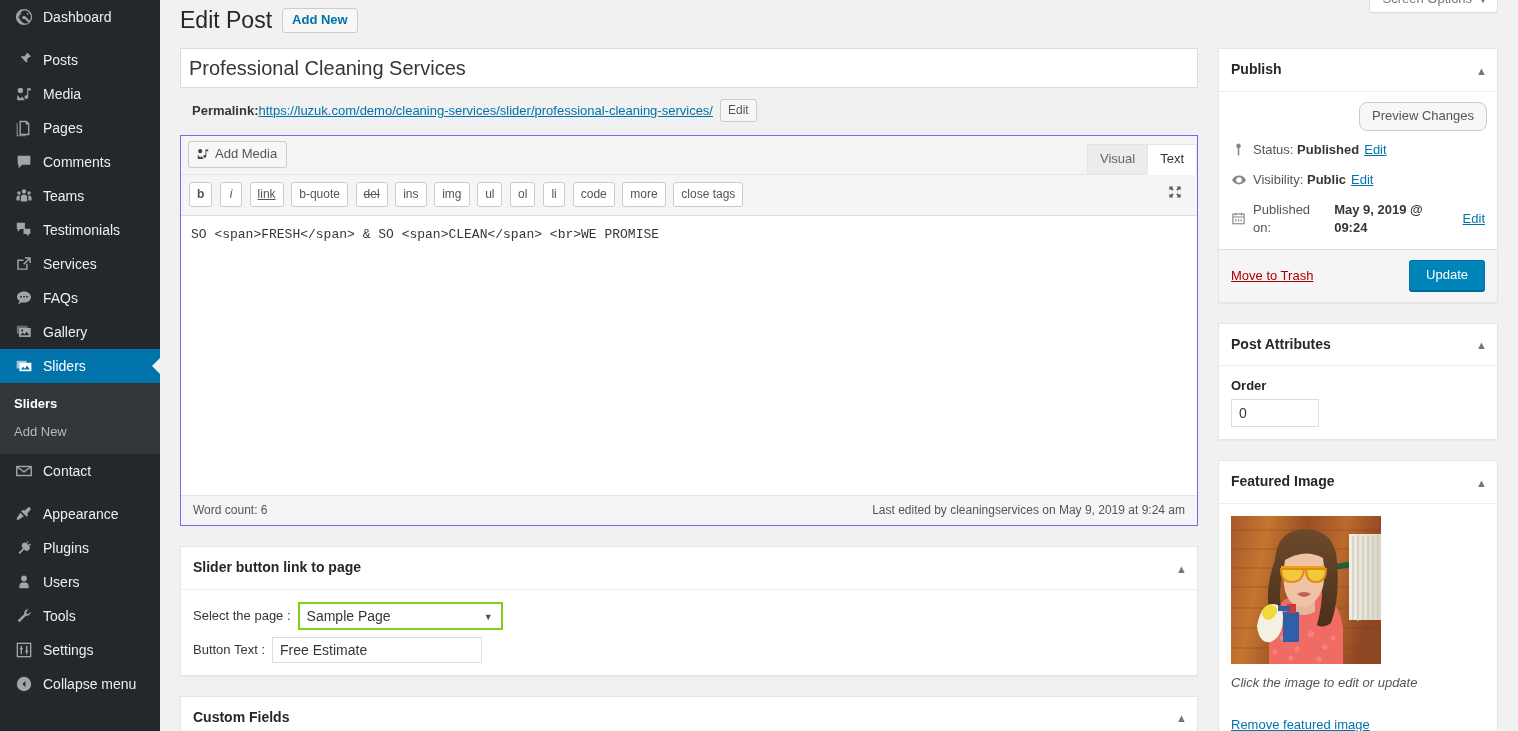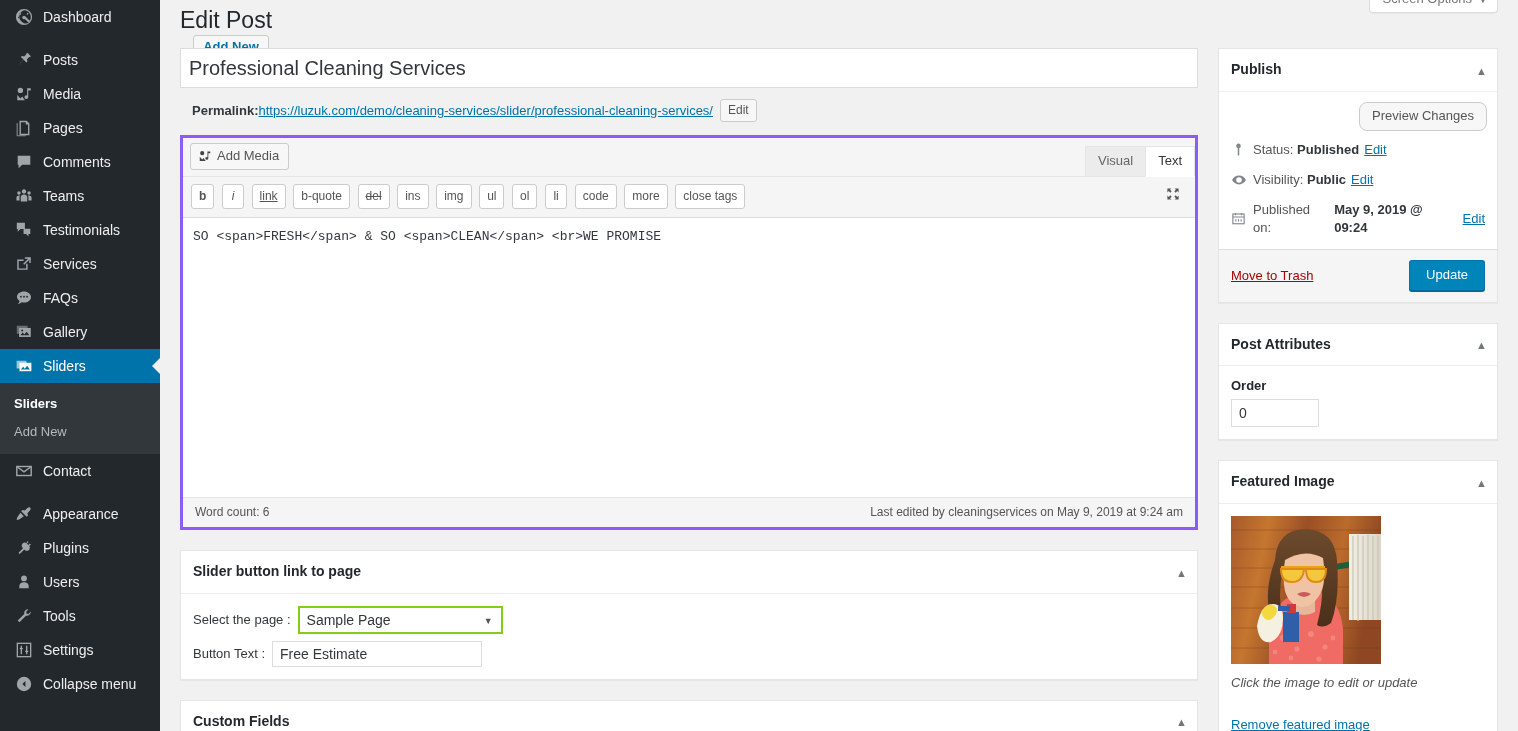--- a/index.html
+++ b/index.html
@@ -90,21 +90,21 @@
     font-size: 13px;
     color: #72777c;
     cursor: pointer;
     box-shadow: 0 1px 1px rgba(0,0,0,.04);
   }
   #screen-options .so-arrow { font-size: 10px; margin-left: 6px; }
 
   
   .page-head {
     position: absolute; left: 20px; top: 6px;
-    display: flex; align-items: center; flex-direction: column;
+    display: flex; align-items: center;
   }
   .page-title {
     font-size: 23px;
     font-weight: 400;
     color: #23282d;
     margin: 0 10px 0 0;
     line-height: 29px;
   }
   .add-new-btn {
     display: inline-block;
@@ -163,21 +163,21 @@
     font-size: 12px;
     padding: 2px 7px 3px;
     color: #555;
     cursor: pointer;
     line-height: 16px;
   }
 
   
   #postdivrich {
     margin-top: 13px;
-    border: 3px solid #8b5cf6;
+    border: 1px solid #8b5cf6;
     background: #701a75;
   }
   .ed-toolbar-top {
     position: relative;
     background: #f5f5f5;
     border-bottom: 1px solid #e5e5e5;
     height: 39px;
     padding: 5px 0 0 7px;
   }
   .add-media-btn {

